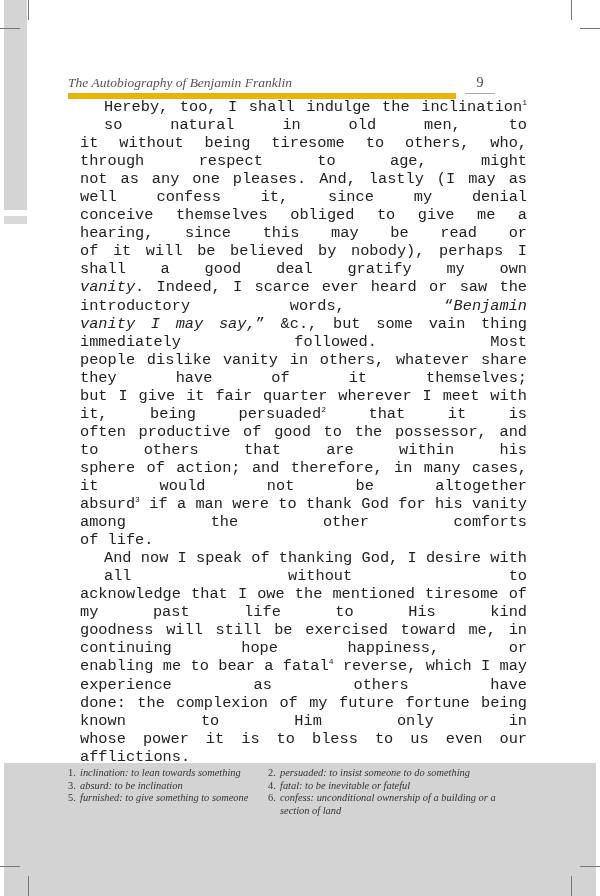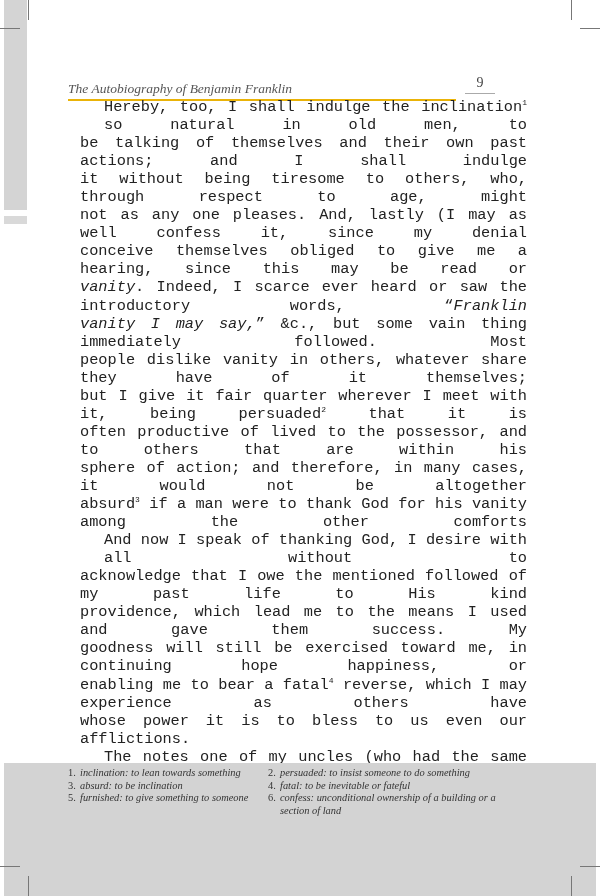--- a/index.html
+++ b/index.html
@@ -12,23 +12,23 @@
   .side-strip {
     position: absolute; left: 4px; top: 0; width: 23px; height: 210px;
     background: #d4d4d4;
   }
   .side-strip-small {
     position: absolute; left: 4px; top: 216px; width: 23px; height: 8px;
     background: #d9d9d9;
   }
   .crop { position: absolute; background: #777; }
   .header {
-    position: absolute; left: 68px; top: 81px; width: 388px;
+    position: absolute; left: 68px; top: 75px; width: 388px;
     font-style: italic; font-size: 13.5px; color: #555;
-    border-bottom: 2px solid #eab308; padding-bottom: 2px;
+    border-bottom: 6px solid #eab308; padding-bottom: 2px;
     line-height: 16px; white-space: nowrap;
   }
   .page-num {
     position: absolute; left: 465px; top: 75px; width: 30px; text-align: center;
     font-size: 14px; color: #444; border-bottom: 1px solid #aaa; padding-bottom: 2px;
     line-height: 16px;
   }
   .body-text {
     position: absolute; left: 80px; top: 98px; width: 447px;
     font-size: 15.3px; line-height: 18.05px; text-align: justify;
@@ -63,38 +63,39 @@
 <div class="crop" style="left:0;top:28px;width:20px;height:1px;"></div>
 <div class="crop" style="left:571px;top:0;width:1px;height:20px;"></div>
 <div class="crop" style="left:580px;top:28px;width:20px;height:1px;"></div>
 
 <div class="header">The Autobiography of Benjamin Franklin</div>
 <div class="page-num">9</div>
 
 <div class="body-text" id="body">
     <p style="text-indent: 0px;">
       <span class="line first">Hereby, too, I shall indulge the inclination<sup>1</sup> so natural in old men, to</span>
-      <span class="line">be talking of themselves and their own past actions; and I shall indulge</span>
       <span class="line">it without being tiresome to others, who, through respect to age, might</span>
       <span class="line">not as any one pleases. And, lastly (I may as well confess it, since my denial</span>
       <span class="line">conceive themselves obliged to give me a hearing, since this may be read or</span>
-      <span class="line"><i>vanity</i>. Indeed, I scarce ever heard or saw the introductory words, “<i>Franklin</i></span>
+      <span class="line">of it will be believed by nobody), perhaps I shall a good deal gratify my own</span>
+      <span class="line"><i>vanity</i>. Indeed, I scarce ever heard or saw the introductory words, “<i>Benjamin</i></span>
       <span class="line"><i>vanity I may say,</i>” &amp;c., but some vain thing immediately followed. Most</span>
       <span class="line">people dislike vanity in others, whatever share they have of it themselves;</span>
       <span class="line">but I give it fair quarter wherever I meet with it, being persuaded<sup>2</sup> that it is</span>
-      <span class="line">often productive of lived to the possessor, and to others that are within his</span>
+      <span class="line">often productive of good to the possessor, and to others that are within his</span>
       <span class="line">sphere of action; and therefore, in many cases, it would not be altogether</span>
       <span class="line">absurd<sup>3</sup> if a man were to thank God for his vanity among the other comforts</span>
+      <span class="line last">of life.</span>
     </p>
     <p style="text-indent: 0px;">
       <span class="line first">And now I speak of thanking God, I desire with all without to</span>
-      <span class="line">acknowledge that I owe the mentioned followed of my past life to His kind</span>
-      <span class="line">providence, which lead me to the means I used and gave them success. My</span>
+      <span class="line">acknowledge that I owe the mentioned tiresome of my past life to His kind</span>
       <span class="line">goodness will still be exercised toward me, in continuing hope happiness, or</span>
       <span class="line">enabling me to bear a fatal<sup>4</sup> reverse, which I may experience as others have</span>
+      <span class="line">done: the complexion of my future fortune being known to Him only in</span>
       <span class="line last">whose power it is to bless to us even our afflictions.</span>
     </p>
     <p style="text-indent: 0px;">
       <span class="line first">The notes one of my uncles (who had the same kind of curiosity in</span>
       <span class="line">several particulars relating to our ancestors. From these notes I learned</span>
       <span class="line">that the family had lived in the same village, Ecton, in Northamptonshire,</span>
       <span class="line">for three hundred years, and how much longer he knew not (perhaps from</span>
       <span class="line">the time when the name of Franklin, that before was the name of an order</span>
       <span class="line">of people, was assumed by them as a surname when others took surnames</span>
     </p>

